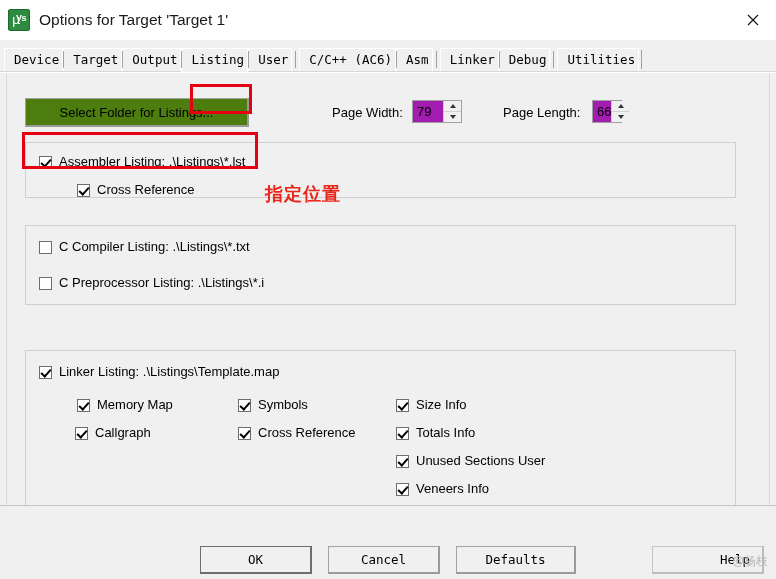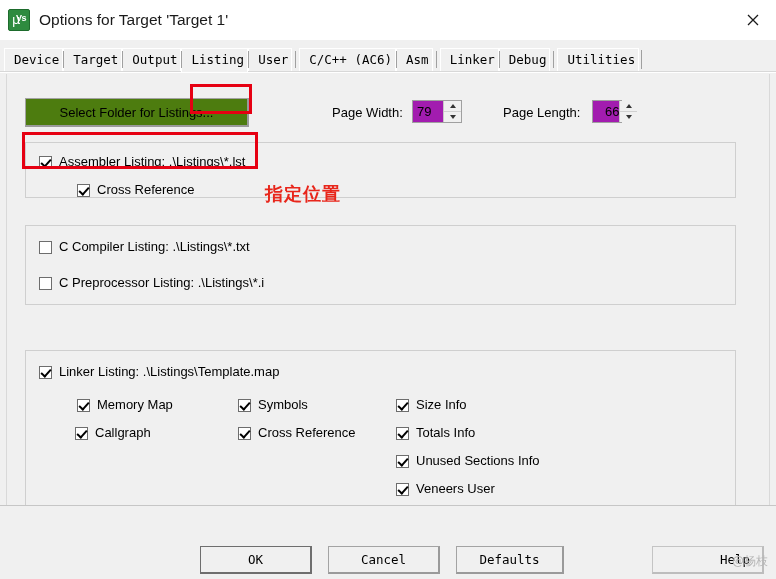--- a/index.html
+++ b/index.html
@@ -388,21 +388,21 @@
   <div class="field-label" style="left:332px; top:65px;">Page Width:</div>
   <div class="spinbox" style="left:412px; top:60px; width:50px;">
     <div class="spin-value">79</div>
     <div class="spin-arrows">
       <div class="spin-up"></div>
       <div class="spin-down"></div>
     </div>
   </div>
 
   <div class="field-label" style="left:503px; top:65px;">Page Length:</div>
-  <div class="spinbox" style="left:592px; top:60px; width:30px;padding-left:8px;">
+  <div class="spinbox" style="left:592px; top:60px; width:30px;">
     <div class="spin-value">66</div>
     <div class="spin-arrows">
       <div class="spin-up"></div>
       <div class="spin-down"></div>
     </div>
   </div>
 
   <div class="annotation">指定位置</div>
 
   <div class="groupbox" style="left:25px; top:102px; width:711px; height:56px;">
@@ -454,28 +454,28 @@
     <div class="cb-row" style="left:370px; top:47px;">
       <div class="cb checked"></div>
       <div class="cb-label">Size Info</div>
     </div>
     <div class="cb-row" style="left:370px; top:75px;">
       <div class="cb checked"></div>
       <div class="cb-label">Totals Info</div>
     </div>
     <div class="cb-row" style="left:370px; top:103px;">
       <div class="cb checked"></div>
-      <div class="cb-label">Unused Sections Info</div>
+      <div class="cb-label">Unused Sections User</div>
     </div>
     <div class="cb-row" style="left:370px; top:131px;">
       <div class="cb checked"></div>
-      <div class="cb-label">Veneers User</div>
+      <div class="cb-label">Veneers Info</div>
     </div>
   </div>
 </div>
 
 <div class="buttonbar">
   <div class="dlg-button default" style="left:200px; width:112px;">OK</div>
   <div class="dlg-button" style="left:328px; width:112px;">Cancel</div>
-  <div class="dlg-button" style="left:456px; width:108px;">Defaults</div>
+  <div class="dlg-button" style="left:456px; width:120px;">Defaults</div>
   <div class="dlg-button help-btn" style="left:652px; width:112px;">Help</div>
 </div>
 <div class="watermark">@杨枝</div>
 
 </body></html>

